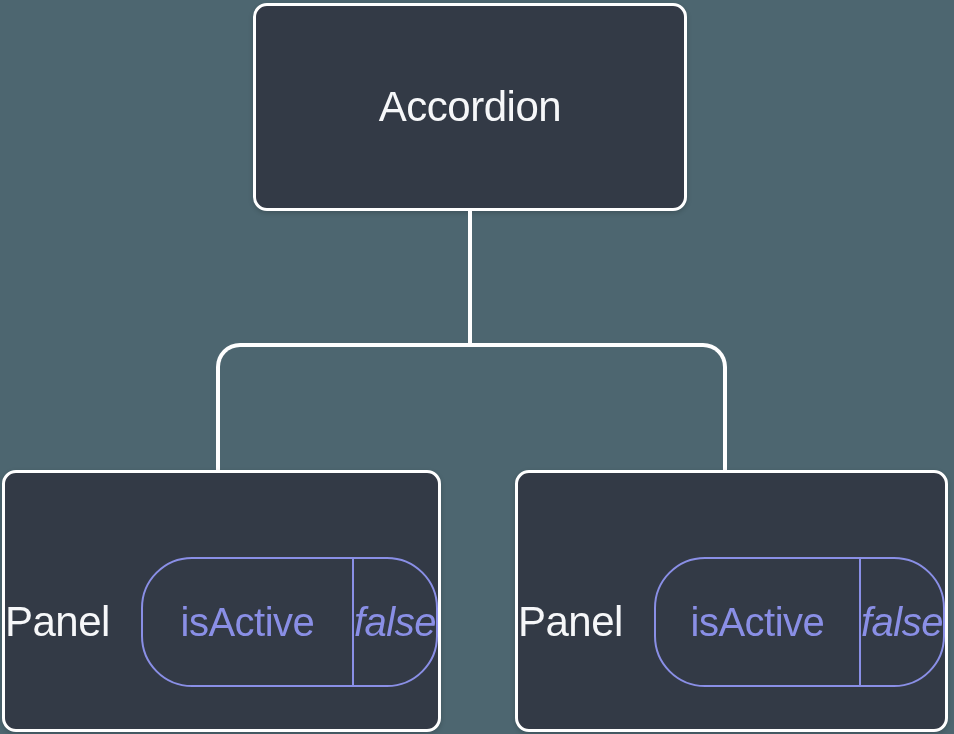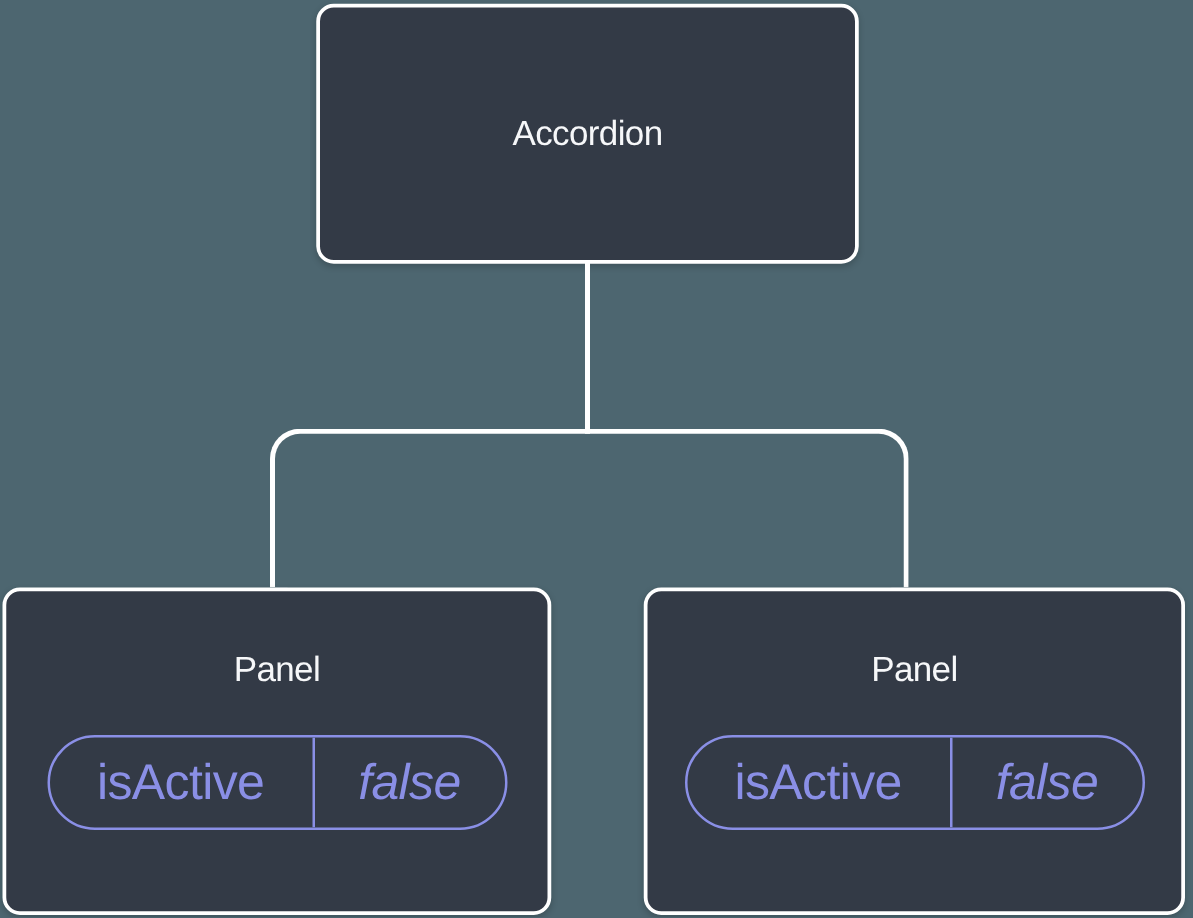--- a/index.html
+++ b/index.html
@@ -34,41 +34,41 @@
   }
   .node-root {
     left: 253px; top: 3px;
     width: 434px; height: 208px;
     display: flex;
     align-items: center;
     justify-content: center;
   }
   .node-panel {
     display: flex;
-    flex-direction: column;
+    flex-direction: row;
     align-items: center;
     padding-top: 42px;
     gap: 31px;
   }
   .node-panel-left  { left: 2px;   top: 470px; width: 439px; height: 262px; }
   .node-panel-right { left: 515px; top: 470px; width: 433px; height: 262px; }
   .node-label {
     color: var(--node-text);
-    font-size: 28px;
+    font-size: 42px;
     font-weight: 500;
     letter-spacing: -0.5px;
     line-height: 1;
     height: 42px;
     display: flex;
     align-items: center;
   }
   
   .state-pill {
     width: 368px;
-    height: 76px;
+    height: 130px;
     border: 2px solid var(--state-accent);
     border-radius: 51px;
     display: flex;
     align-items: stretch;
     overflow: hidden;
   }
   .state-cell {
     display: flex;
     align-items: center;
     justify-content: center;

